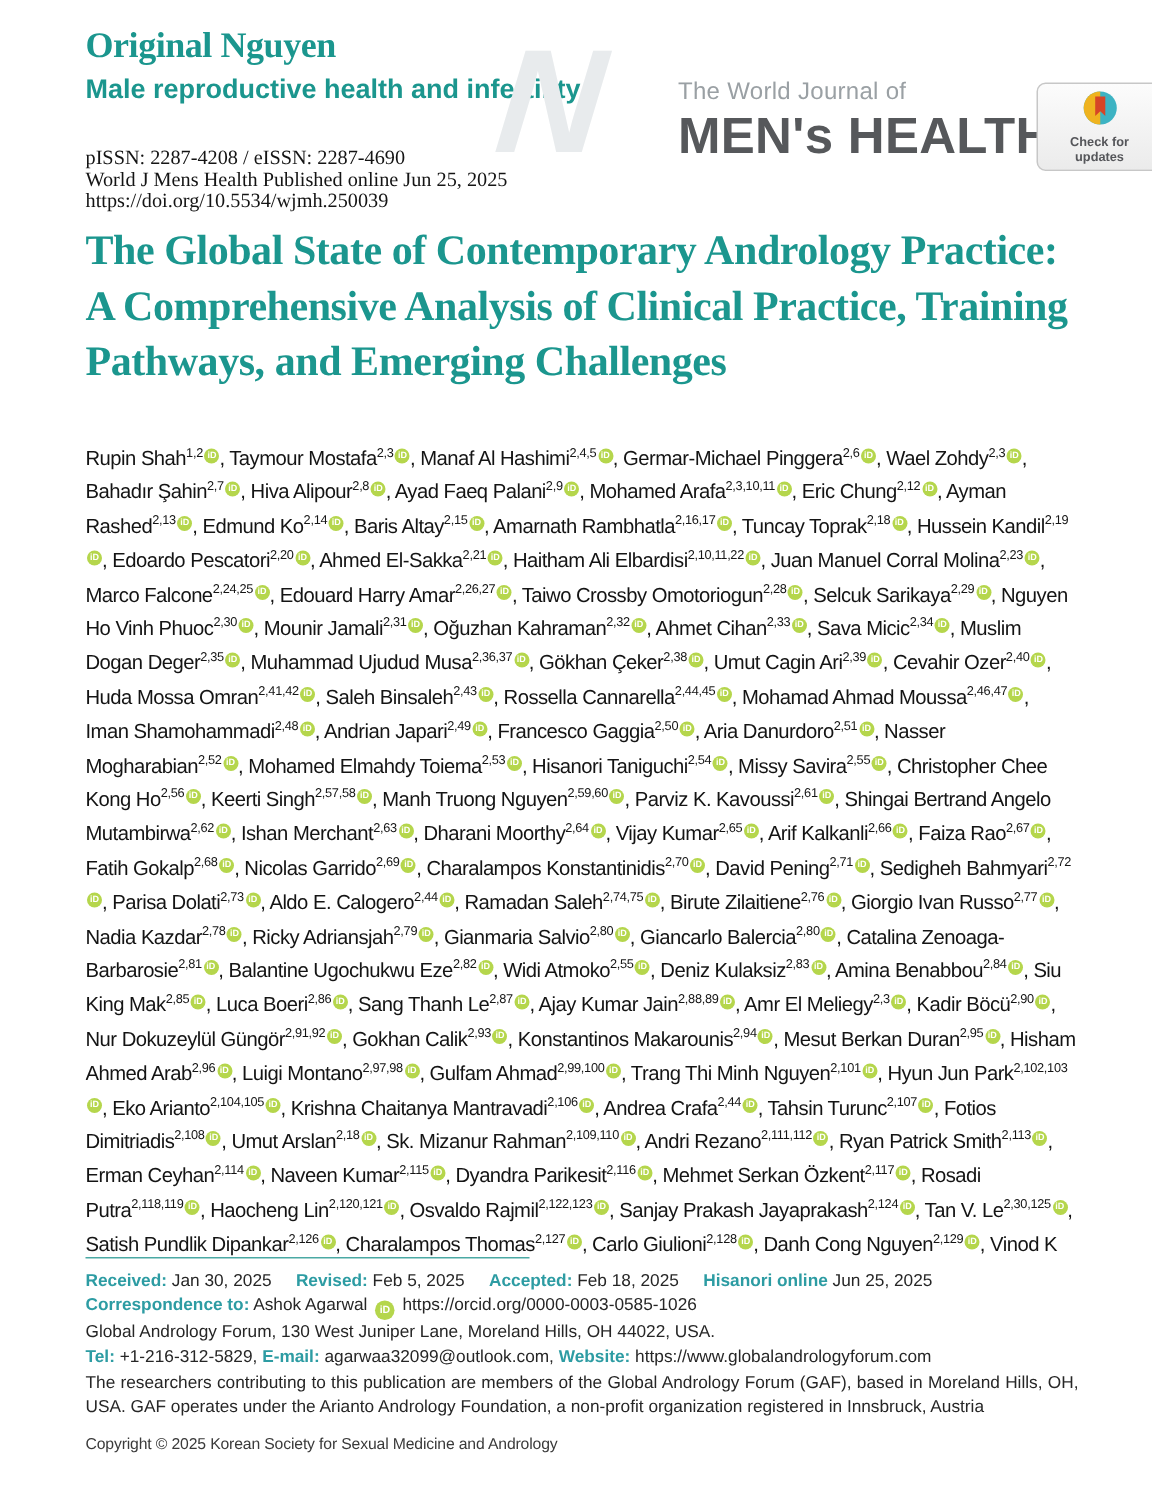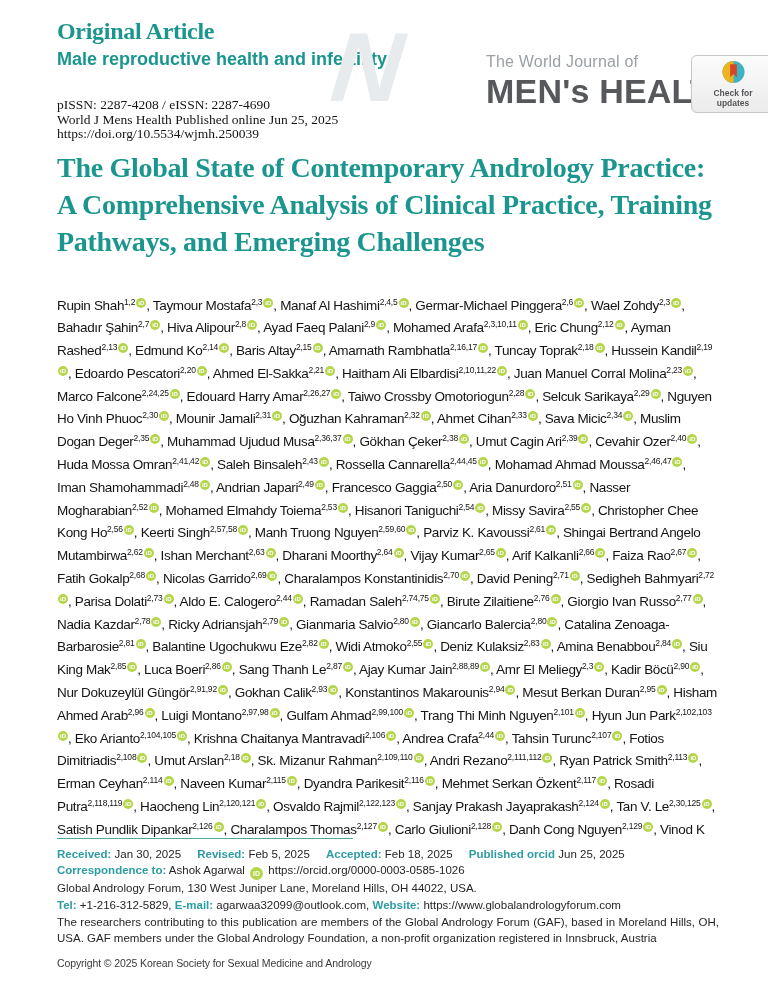--- a/index.html
+++ b/index.html
@@ -13,21 +13,21 @@
   .article-type { font-family:"Liberation Serif",serif; font-weight:bold; font-size:24px;
                   color:var(--teal); letter-spacing:-0.3px; }
   .section-line { font-size:18px; font-weight:bold; color:var(--teal); margin-top:4px; }
   .issn-block { margin-top:28px; font-family:"Liberation Serif",serif; font-size:13.5px;
                 color:#141414; line-height:14.5px; }
 
   
   .watermark { position:absolute; left:332px; top:18px; font-size:98px; font-weight:bold;
                font-style:italic; color:#e8ebed; transform:skewX(-6deg); line-height:1;
                font-family:"Liberation Sans",sans-serif; user-select:none; }
-  .logo { position:absolute; left:486px; top:53px; }
+  .logo { position:absolute; left:452px; top:53px; }
   .logo-line1 { font-size:16px; color:#9aa0a4; letter-spacing:0.2px; }
   .logo-line2 { font-size:34px; font-weight:bold; color:#56585b; letter-spacing:0.2px; margin-top:1px; }
 
   
   .crossmark { position:absolute; left:691px; top:55px; width:84px; border:1px solid #c7c7c7;
                border-radius:6px; background:linear-gradient(#fcfcfc,#ebebeb);
                text-align:center; padding:4px 2px 4px; cursor:pointer; }
   .crossmark-text { font-size:8.5px; font-weight:bold; color:#55565a; line-height:9.5px; margin-top:1px; }
 
   
@@ -53,21 +53,21 @@
                vertical-align:-2px; margin:0 2px; cursor:pointer; }
   .gaf-note { text-align:justify; margin-top:1px; }
   .copyright { position:absolute; left:57px; top:957px; font-size:10.5px; color:#3a3a3a; letter-spacing:-0.1px; }
 </style>
 </head>
 <body>
 
 <div class="page">
 
   <div class="header-left">
-    <div class="article-type">Original Article</div>
+    <div class="article-type">Original Nguyen</div>
     <div class="section-line">Male reproductive health and infertility</div>
     <div class="issn-block">
       <div>pISSN: 2287-4208 / eISSN: 2287-4690</div>
       <div>World J Mens Health Published online Jun 25, 2025</div>
       <div>https://doi.org/10.5534/wjmh.250039</div>
     </div>
   </div>
 
   <div class="watermark">N</div>
   <div class="logo">
@@ -93,35 +93,35 @@
 
   <div class="authors"><span><span>Rupin Shah</span><sup>1,2</sup><span class="orcid">iD</span>, </span><span><span>Taymour Mostafa</span><sup>2,3</sup><span class="orcid">iD</span>, </span><span><span>Manaf Al Hashimi</span><sup>2,4,5</sup><span class="orcid">iD</span>, </span><span><span>Germar-Michael Pinggera</span><sup>2,6</sup><span class="orcid">iD</span>, </span><span><span>Wael Zohdy</span><sup>2,3</sup><span class="orcid">iD</span>, </span><span><span>Bahadır Şahin</span><sup>2,7</sup><span class="orcid">iD</span>, </span><span><span>Hiva Alipour</span><sup>2,8</sup><span class="orcid">iD</span>, </span><span><span>Ayad Faeq Palani</span><sup>2,9</sup><span class="orcid">iD</span>, </span><span><span>Mohamed Arafa</span><sup>2,3,10,11</sup><span class="orcid">iD</span>, </span><span><span>Eric Chung</span><sup>2,12</sup><span class="orcid">iD</span>, </span><span><span>Ayman Rashed</span><sup>2,13</sup><span class="orcid">iD</span>, </span><span><span>Edmund Ko</span><sup>2,14</sup><span class="orcid">iD</span>, </span><span><span>Baris Altay</span><sup>2,15</sup><span class="orcid">iD</span>, </span><span><span>Amarnath Rambhatla</span><sup>2,16,17</sup><span class="orcid">iD</span>, </span><span><span>Tuncay Toprak</span><sup>2,18</sup><span class="orcid">iD</span>, </span><span><span>Hussein Kandil</span><sup>2,19</sup><span class="orcid">iD</span>, </span><span><span>Edoardo Pescatori</span><sup>2,20</sup><span class="orcid">iD</span>, </span><span><span>Ahmed El-Sakka</span><sup>2,21</sup><span class="orcid">iD</span>, </span><span><span>Haitham Ali Elbardisi</span><sup>2,10,11,22</sup><span class="orcid">iD</span>, </span><span><span>Juan Manuel Corral Molina</span><sup>2,23</sup><span class="orcid">iD</span>, </span><span><span>Marco Falcone</span><sup>2,24,25</sup><span class="orcid">iD</span>, </span><span><span>Edouard Harry Amar</span><sup>2,26,27</sup><span class="orcid">iD</span>, </span><span><span>Taiwo Crossby Omotoriogun</span><sup>2,28</sup><span class="orcid">iD</span>, </span><span><span>Selcuk Sarikaya</span><sup>2,29</sup><span class="orcid">iD</span>, </span><span><span>Nguyen Ho Vinh Phuoc</span><sup>2,30</sup><span class="orcid">iD</span>, </span><span><span>Mounir Jamali</span><sup>2,31</sup><span class="orcid">iD</span>, </span><span><span>Oğuzhan Kahraman</span><sup>2,32</sup><span class="orcid">iD</span>, </span><span><span>Ahmet Cihan</span><sup>2,33</sup><span class="orcid">iD</span>, </span><span><span>Sava Micic</span><sup>2,34</sup><span class="orcid">iD</span>, </span><span><span>Muslim Dogan Deger</span><sup>2,35</sup><span class="orcid">iD</span>, </span><span><span>Muhammad Ujudud Musa</span><sup>2,36,37</sup><span class="orcid">iD</span>, </span><span><span>Gökhan Çeker</span><sup>2,38</sup><span class="orcid">iD</span>, </span><span><span>Umut Cagin Ari</span><sup>2,39</sup><span class="orcid">iD</span>, </span><span><span>Cevahir Ozer</span><sup>2,40</sup><span class="orcid">iD</span>, </span><span><span>Huda Mossa Omran</span><sup>2,41,42</sup><span class="orcid">iD</span>, </span><span><span>Saleh Binsaleh</span><sup>2,43</sup><span class="orcid">iD</span>, </span><span><span>Rossella Cannarella</span><sup>2,44,45</sup><span class="orcid">iD</span>, </span><span><span>Mohamad Ahmad Moussa</span><sup>2,46,47</sup><span class="orcid">iD</span>, </span><span><span>Iman Shamohammadi</span><sup>2,48</sup><span class="orcid">iD</span>, </span><span><span>Andrian Japari</span><sup>2,49</sup><span class="orcid">iD</span>, </span><span><span>Francesco Gaggia</span><sup>2,50</sup><span class="orcid">iD</span>, </span><span><span>Aria Danurdoro</span><sup>2,51</sup><span class="orcid">iD</span>, </span><span><span>Nasser Mogharabian</span><sup>2,52</sup><span class="orcid">iD</span>, </span><span><span>Mohamed Elmahdy Toiema</span><sup>2,53</sup><span class="orcid">iD</span>, </span><span><span>Hisanori Taniguchi</span><sup>2,54</sup><span class="orcid">iD</span>, </span><span><span>Missy Savira</span><sup>2,55</sup><span class="orcid">iD</span>, </span><span><span>Christopher Chee Kong Ho</span><sup>2,56</sup><span class="orcid">iD</span>, </span><span><span>Keerti Singh</span><sup>2,57,58</sup><span class="orcid">iD</span>, </span><span><span>Manh Truong Nguyen</span><sup>2,59,60</sup><span class="orcid">iD</span>, </span><span><span>Parviz K. Kavoussi</span><sup>2,61</sup><span class="orcid">iD</span>, </span><span><span>Shingai Bertrand Angelo Mutambirwa</span><sup>2,62</sup><span class="orcid">iD</span>, </span><span><span>Ishan Merchant</span><sup>2,63</sup><span class="orcid">iD</span>, </span><span><span>Dharani Moorthy</span><sup>2,64</sup><span class="orcid">iD</span>, </span><span><span>Vijay Kumar</span><sup>2,65</sup><span class="orcid">iD</span>, </span><span><span>Arif Kalkanli</span><sup>2,66</sup><span class="orcid">iD</span>, </span><span><span>Faiza Rao</span><sup>2,67</sup><span class="orcid">iD</span>, </span><span><span>Fatih Gokalp</span><sup>2,68</sup><span class="orcid">iD</span>, </span><span><span>Nicolas Garrido</span><sup>2,69</sup><span class="orcid">iD</span>, </span><span><span>Charalampos Konstantinidis</span><sup>2,70</sup><span class="orcid">iD</span>, </span><span><span>David Pening</span><sup>2,71</sup><span class="orcid">iD</span>, </span><span><span>Sedigheh Bahmyari</span><sup>2,72</sup><span class="orcid">iD</span>, </span><span><span>Parisa Dolati</span><sup>2,73</sup><span class="orcid">iD</span>, </span><span><span>Aldo E. Calogero</span><sup>2,44</sup><span class="orcid">iD</span>, </span><span><span>Ramadan Saleh</span><sup>2,74,75</sup><span class="orcid">iD</span>, </span><span><span>Birute Zilaitiene</span><sup>2,76</sup><span class="orcid">iD</span>, </span><span><span>Giorgio Ivan Russo</span><sup>2,77</sup><span class="orcid">iD</span>, </span><span><span>Nadia Kazdar</span><sup>2,78</sup><span class="orcid">iD</span>, </span><span><span>Ricky Adriansjah</span><sup>2,79</sup><span class="orcid">iD</span>, </span><span><span>Gianmaria Salvio</span><sup>2,80</sup><span class="orcid">iD</span>, </span><span><span>Giancarlo Balercia</span><sup>2,80</sup><span class="orcid">iD</span>, </span><span><span>Catalina Zenoaga-Barbarosie</span><sup>2,81</sup><span class="orcid">iD</span>, </span><span><span>Balantine Ugochukwu Eze</span><sup>2,82</sup><span class="orcid">iD</span>, </span><span><span>Widi Atmoko</span><sup>2,55</sup><span class="orcid">iD</span>, </span><span><span>Deniz Kulaksiz</span><sup>2,83</sup><span class="orcid">iD</span>, </span><span><span>Amina Benabbou</span><sup>2,84</sup><span class="orcid">iD</span>, </span><span><span>Siu King Mak</span><sup>2,85</sup><span class="orcid">iD</span>, </span><span><span>Luca Boeri</span><sup>2,86</sup><span class="orcid">iD</span>, </span><span><span>Sang Thanh Le</span><sup>2,87</sup><span class="orcid">iD</span>, </span><span><span>Ajay Kumar Jain</span><sup>2,88,89</sup><span class="orcid">iD</span>, </span><span><span>Amr El Meliegy</span><sup>2,3</sup><span class="orcid">iD</span>, </span><span><span>Kadir Böcü</span><sup>2,90</sup><span class="orcid">iD</span>, </span><span><span>Nur Dokuzeylül Güngör</span><sup>2,91,92</sup><span class="orcid">iD</span>, </span><span><span>Gokhan Calik</span><sup>2,93</sup><span class="orcid">iD</span>, </span><span><span>Konstantinos Makarounis</span><sup>2,94</sup><span class="orcid">iD</span>, </span><span><span>Mesut Berkan Duran</span><sup>2,95</sup><span class="orcid">iD</span>, </span><span><span>Hisham Ahmed Arab</span><sup>2,96</sup><span class="orcid">iD</span>, </span><span><span>Luigi Montano</span><sup>2,97,98</sup><span class="orcid">iD</span>, </span><span><span>Gulfam Ahmad</span><sup>2,99,100</sup><span class="orcid">iD</span>, </span><span><span>Trang Thi Minh Nguyen</span><sup>2,101</sup><span class="orcid">iD</span>, </span><span><span>Hyun Jun Park</span><sup>2,102,103</sup><span class="orcid">iD</span>, </span><span><span>Eko Arianto</span><sup>2,104,105</sup><span class="orcid">iD</span>, </span><span><span>Krishna Chaitanya Mantravadi</span><sup>2,106</sup><span class="orcid">iD</span>, </span><span><span>Andrea Crafa</span><sup>2,44</sup><span class="orcid">iD</span>, </span><span><span>Tahsin Turunc</span><sup>2,107</sup><span class="orcid">iD</span>, </span><span><span>Fotios Dimitriadis</span><sup>2,108</sup><span class="orcid">iD</span>, </span><span><span>Umut Arslan</span><sup>2,18</sup><span class="orcid">iD</span>, </span><span><span>Sk. Mizanur Rahman</span><sup>2,109,110</sup><span class="orcid">iD</span>, </span><span><span>Andri Rezano</span><sup>2,111,112</sup><span class="orcid">iD</span>, </span><span><span>Ryan Patrick Smith</span><sup>2,113</sup><span class="orcid">iD</span>, </span><span><span>Erman Ceyhan</span><sup>2,114</sup><span class="orcid">iD</span>, </span><span><span>Naveen Kumar</span><sup>2,115</sup><span class="orcid">iD</span>, </span><span><span>Dyandra Parikesit</span><sup>2,116</sup><span class="orcid">iD</span>, </span><span><span>Mehmet Serkan Özkent</span><sup>2,117</sup><span class="orcid">iD</span>, </span><span><span>Rosadi Putra</span><sup>2,118,119</sup><span class="orcid">iD</span>, </span><span><span>Haocheng Lin</span><sup>2,120,121</sup><span class="orcid">iD</span>, </span><span><span>Osvaldo Rajmil</span><sup>2,122,123</sup><span class="orcid">iD</span>, </span><span><span>Sanjay Prakash Jayaprakash</span><sup>2,124</sup><span class="orcid">iD</span>, </span><span><span>Tan V. Le</span><sup>2,30,125</sup><span class="orcid">iD</span>, </span><span><span>Satish Pundlik Dipankar</span><sup>2,126</sup><span class="orcid">iD</span>, </span><span><span>Charalampos Thomas</span><sup>2,127</sup><span class="orcid">iD</span>, </span><span><span>Carlo Giulioni</span><sup>2,128</sup><span class="orcid">iD</span>, </span><span><span>Danh Cong Nguyen</span><sup>2,129</sup><span class="orcid">iD</span>, </span><span><span>Vinod K V</span><sup>2,130</sup>, </span></div>
 
   <div class="divider"></div>
 
   <div class="footnotes">
     <div>
       <span class="fgroup"><span class="fl">Received:</span> <span>Jan 30, 2025</span></span>
       <span class="fgroup"><span class="fl">Revised:</span> <span>Feb 5, 2025</span></span>
       <span class="fgroup"><span class="fl">Accepted:</span> <span>Feb 18, 2025</span></span>
-      <span><span class="fl">Published orcid</span> <span>Jun 25, 2025</span></span>
+      <span><span class="fl">Hisanori online</span> <span>Jun 25, 2025</span></span>
     </div>
     <div>
       <span class="fl">Correspondence to:</span>
       <span>Ashok Agarwal</span>
       <span class="orcid-big">iD</span>
       <span>https://orcid.org/0000-0003-0585-1026</span>
     </div>
     <div>Global Andrology Forum, 130 West Juniper Lane, Moreland Hills, OH 44022, USA.</div>
     <div>
       <span class="fl">Tel:</span>
       <span>+1-216-312-5829,</span>
       <span class="fl">E-mail:</span>
       <span>agarwaa32099@outlook.com,</span>
       <span class="fl">Website:</span>
       <span>https://www.globalandrologyforum.com</span>
     </div>
-    <div class="gaf-note">The researchers contributing to this publication are members of the Global Andrology Forum (GAF), based in Moreland Hills, OH, USA. GAF members under the Global Andrology Foundation, a non-profit organization registered in Innsbruck, Austria</div>
+    <div class="gaf-note">The researchers contributing to this publication are members of the Global Andrology Forum (GAF), based in Moreland Hills, OH, USA. GAF operates under the Arianto Andrology Foundation, a non-profit organization registered in Innsbruck, Austria</div>
   </div>
 
   <div class="copyright">Copyright © 2025 Korean Society for Sexual Medicine and Andrology</div>
 
 </div>
 
 </body></html>

